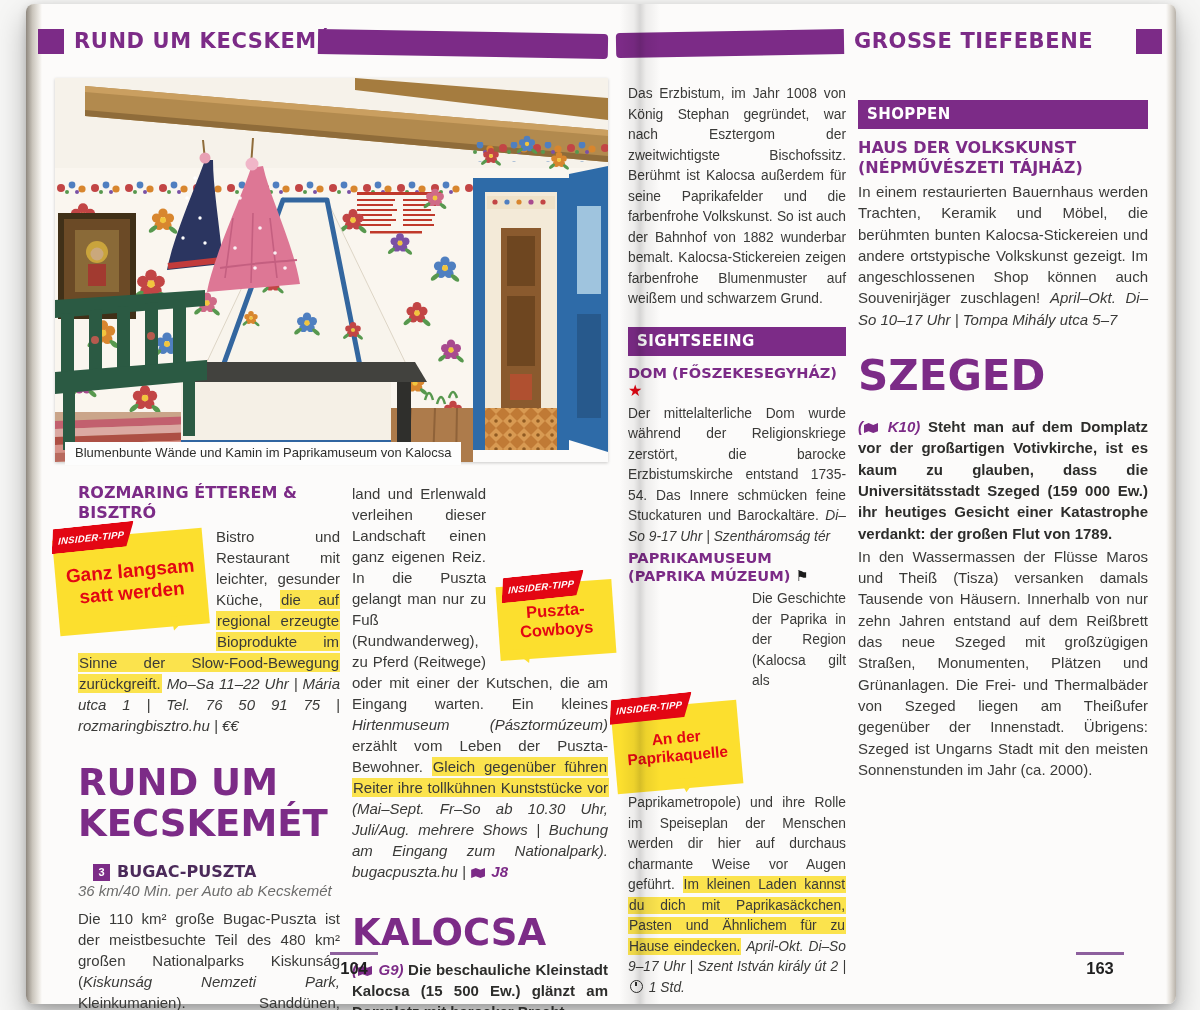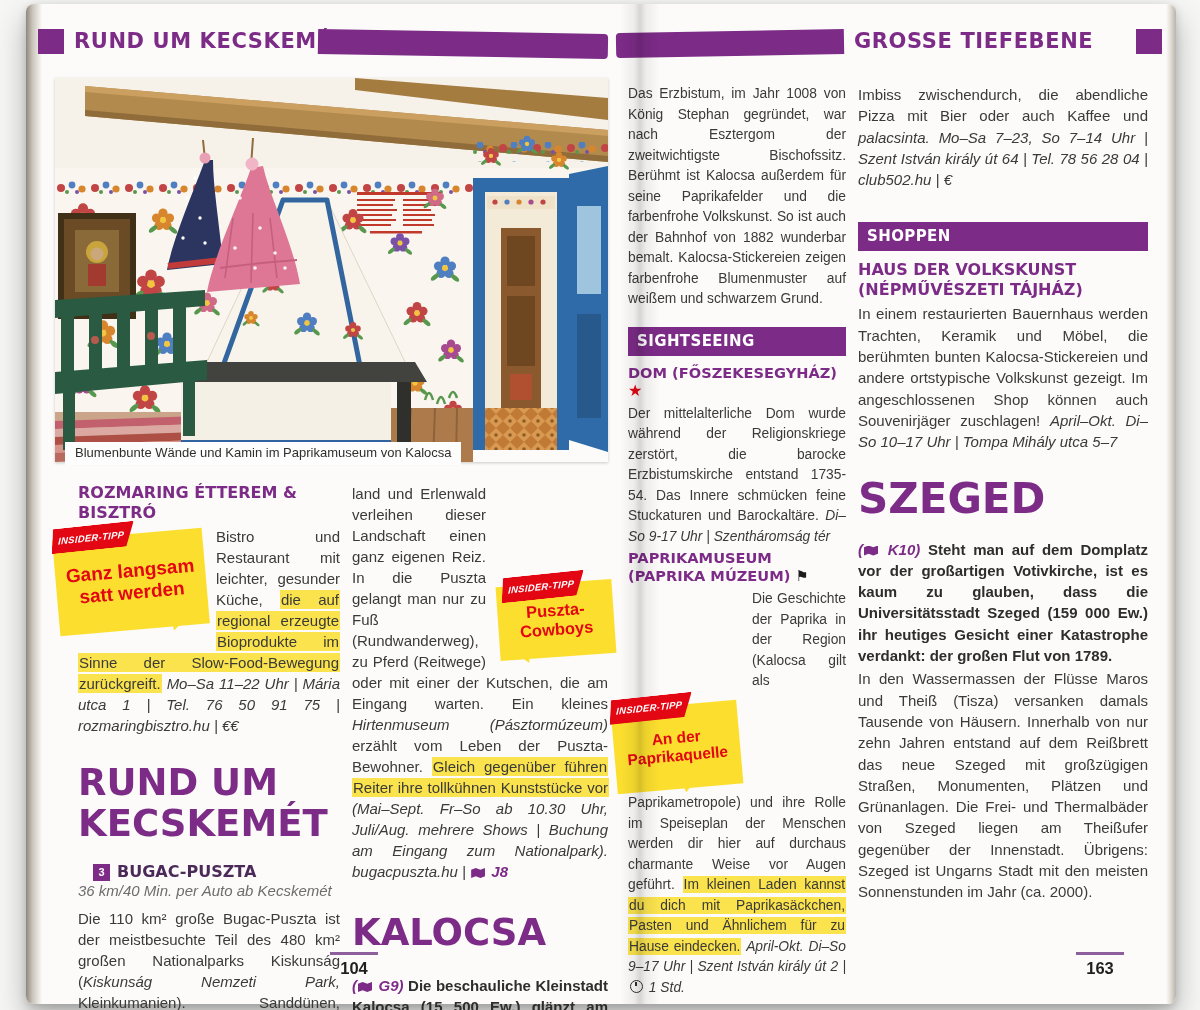--- a/index.html
+++ b/index.html
@@ -52,28 +52,28 @@
         clip-path:polygon(0 18%,33% 0,66% 18%,100% 0,100% 82%,66% 100%,33% 82%,0 100%);}
   .ic-clock{display:inline-block;position:relative;width:11px;height:11px;border:1.6px solid #2f2f2d;
         border-radius:50%;vertical-align:-1px;margin:0 2px;}
   .ic-clock::after{content:"";position:absolute;left:4px;top:1.5px;width:1.6px;height:4px;background:#2f2f2d;}
   .sub{margin:0 0 3px;font-family:"DejaVu Sans",sans-serif;font-weight:bold;font-size:16px;line-height:20px;
         color:var(--accent);white-space:pre-line;}
   .col3 .sub{font-size:14.6px;line-height:18px;margin:2px 0 4px;}
   .subtitle{font-style:italic;color:var(--subtle);font-size:15px;margin:1px 0 9px;}
   .h1{font-family:"DejaVu Sans",sans-serif;font-weight:bold;color:var(--accent);letter-spacing:0;}
   .h-rund{font-size:37px;line-height:41px;margin:26px 0 16px;}
-  .h-kalocsa{font-size:37px;line-height:41px;margin:30px 0 22px;}
+  .h-kalocsa{font-size:37px;line-height:41px;margin:30px 0 6px;}
   .h-szeged{font-size:42px;line-height:44px;margin:24px 0 18px;}
   .poi{margin:18px 15px 1px;}
   .numbadge{display:inline-block;width:17px;height:17px;background:var(--accent);color:#fff;font-size:11px;
         font-weight:bold;text-align:center;line-height:17px;vertical-align:1px;margin-right:7px;}
   .poi-name{font-family:"DejaVu Sans",sans-serif;color:var(--darktitle);font-weight:bold;font-size:16px;}
   .banner{background:var(--accent);color:#fff;font-family:"DejaVu Sans",sans-serif;font-weight:bold;
-        font-size:15px;letter-spacing:.4px;padding:5px 0 6px 9px;margin:32px 0 9px;}
+        font-size:15px;letter-spacing:.4px;padding:5px 0 6px 9px;margin:16px 0 9px;}
   .col3 .banner{margin:17px 0 8px;}
   
   .tip{position:relative;display:block;}
   .tip1{float:left;width:150px;height:96px;margin:8px 10px 4px -22px;}
   .tip2{float:right;width:116px;height:74px;margin:100px -6px 4px 12px;}
   .tip3{float:left;width:126px;height:84px;margin:116px 12px 4px -14px;}
   .tip-bubble{position:absolute;inset:0;background:var(--bubble);transform:rotate(-5deg);
         display:flex;align-items:center;justify-content:center;text-align:center;
         font-weight:bold;color:var(--red);padding:6px;}
   .tip1 .tip-bubble{font-size:19px;line-height:22px;}
@@ -311,21 +311,20 @@
     <p class="body"><span>Der mittelalterliche Dom wurde während der Religionskriege zerstört, die barocke Erzbistumskirche entstand 1735-54. Das Innere schmücken feine Stuckaturen und Barockaltäre. </span><span class="it">Di–So 9-17 Uhr | Szentháromság tér</span></p>
     <h4 class="sub"><span>PAPRIKAMUSEUM (PAPRIKA MÚZEUM) </span><span class="flag">⚑</span></h4>
     <p class="body"><span class="tip tip3">
             <span class="tip-label">INSIDER-TIPP</span>
             <span class="tip-bubble">An der Paprikaquelle</span>
           </span><span>Die Geschichte der Paprika in der Region (Kalocsa gilt als Paprikametropole) und ihre Rolle im Speiseplan der Menschen werden dir hier auf durchaus charmante Weise vor Augen geführt. </span><span class="hl">Im kleinen Laden kannst du dich mit Paprikasäckchen, Pasten und Ähnlichem für zu Hause eindecken.</span><span> </span><span class="it">April-Okt. Di–So 9–17 Uhr | Szent István király út 2 | </span><span class="ic-clock"></span><span class="it"> 1 Std.</span></p>
 
   </section>
 
   <section class="col col4">
-    <p class="body"><span>Imbiss zwischendurch, die abendliche Pizza mit Bier oder auch Kaffee und </span><span class="it">palacsinta.</span><span> </span><span class="it">Mo–Sa 7–23, So 7–14 Uhr | Szent István király út 64 | Tel. 78 56 28 04 | club502.hu | €</span></p>
     <div class="banner">SHOPPEN</div>
     <h4 class="sub">HAUS DER VOLKSKUNST
 (NÉPMŰVÉSZETI TÁJHÁZ)</h4>
     <p class="body"><span>In einem restaurierten Bauernhaus werden Trachten, Keramik und Möbel, die berühmten bunten Kalocsa-Stickereien und andere ortstypische Volkskunst gezeigt. Im angeschlossenen Shop können auch Souvenirjäger zuschlagen! </span><span class="it">April–Okt. Di–So 10–17 Uhr | Tompa Mihály utca 5–7</span></p>
     <h1 class="h1 h-szeged">SZEGED</h1>
     <p class="body"><span class="pu">(</span><span class="ic-map"></span><span class="pu"> K10) </span><span class="b">Steht man auf dem Domplatz vor der großartigen Votivkirche, ist es kaum zu glauben, dass die Universitätsstadt Szeged (159 000 Ew.) ihr heutiges Gesicht einer Katastrophe verdankt: der großen Flut von 1789.</span></p>
     <p class="body"><span>In den Wassermassen der Flüsse Maros und Theiß (Tisza) versanken damals Tausende von Häusern. Innerhalb von nur zehn Jahren entstand auf dem Reißbrett das neue Szeged mit großzügigen Straßen, Monumenten, Plätzen und Grünanlagen. Die Frei- und Thermalbäder von Szeged liegen am Theißufer gegenüber der Innenstadt. Übrigens: Szeged ist Ungarns Stadt mit den meisten Sonnenstunden im Jahr (ca. 2000).</span></p>
   </section>
 
   <div class="footer f-left"><span class="fline"></span><span class="fnum">104</span></div>

